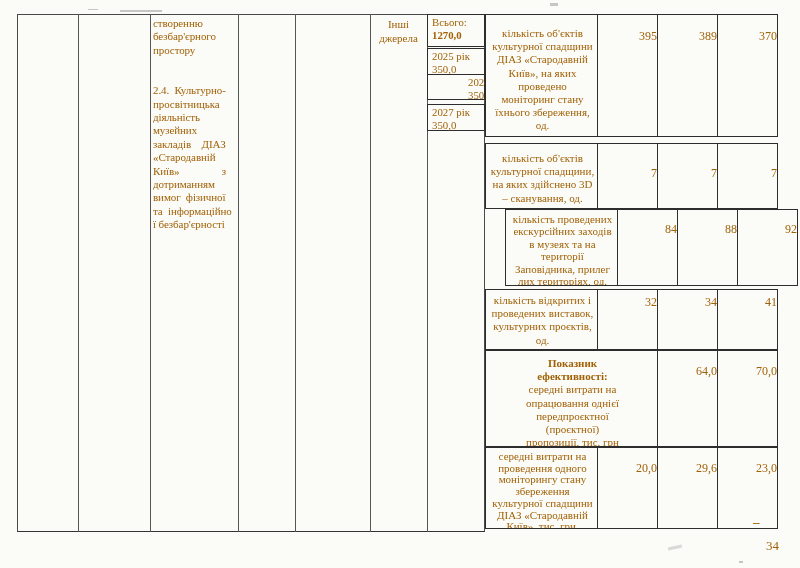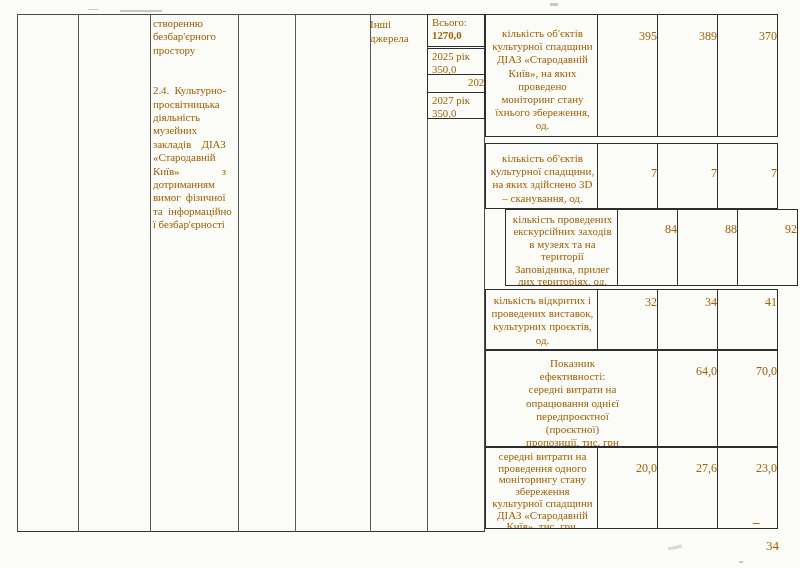--- a/index.html
+++ b/index.html
@@ -27,21 +27,21 @@
   .task-text{
     left:153px;top:17px;width:85px;
     font-size:11px;line-height:13.4px;
     letter-spacing:-0.1px;
     white-space:pre;
   }
   
   .src-text{
     left:370px;top:17px;width:57px;
     font-size:11px;line-height:14px;
-    white-space:pre-line;
+    text-align:center;white-space:pre-line;
   }
   
   .mbox{
     left:427px;width:58px;
     border:1.5px solid #2d2d2d;
     box-sizing:border-box;
     font-size:10.8px;line-height:13px;
     padding:1px 0 0 4px;
     background:#fbfbf8;
   }
@@ -57,21 +57,21 @@
     overflow:hidden;
   }
   .iname{
     flex:1;
     font-size:11px;line-height:13.2px;
     padding:4px 2px 0 4px;
     white-space:pre-line;
     overflow:hidden;
     text-align:center;
   }
-  .iname .head{display:block;font-weight:normal;white-space:pre-line;}
+  .iname .head{display:block;font-weight:bold;white-space:pre-line;}
   .ival{
     width:60px;flex:0 0 60px;
     border-left:1.2px solid #2f2f2f;
     box-sizing:border-box;
     text-align:right;
     font-size:12px;
     padding-top:var(--vp,12px);
   }
   .pagenum{
     left:766px;top:538px;
@@ -124,21 +124,21 @@
     <span class="val bold">1270,0</span>
   </div>
   <div class="abs mbox" style="top:48px;height:28px;">
     <span class="lab">2025 рік</span>
     <span class="val">350,0</span>
   </div>
   <div class="abs mbox" style="top:74px;height:26px;padding-left:40px;">
     <span class="lab">2026 рік</span>
     <span class="val">350,0</span>
   </div>
-  <div class="abs mbox" style="top:92px;height:27px;">
+  <div class="abs mbox" style="top:104px;height:27px;">
     <span class="lab">2027 рік</span>
     <span class="val">350,0</span>
   </div>
 
   <div class="abs irow" style="top:14px;height:123px;--vp:14px;">
     <div class="iname" style="padding-top:12px;">кількість об'єктів
 культурної спадщини
 ДІАЗ «Стародавній
 Київ», на яких
 проведено
@@ -195,21 +195,21 @@
 
   <div class="abs irow" style="top:447px;height:82px;--vp:13px;">
     <div class="iname" style="line-height:11.7px;padding-top:3px;">середні витрати на
 проведення одного
 моніторингу стану
 збереження
 культурної спадщини
 ДІАЗ «Стародавній
 Київ», тис. гри.</div>
     <div class="ival">20,0</div>
-    <div class="ival">27,6</div>
+    <div class="ival">29,6</div>
     <div class="ival">23,0</div>
   </div>
 
   <div class="abs stray-dash">–</div>
 
   <div class="abs pagenum">34</div>
 
 </div>
 
 </body></html>

